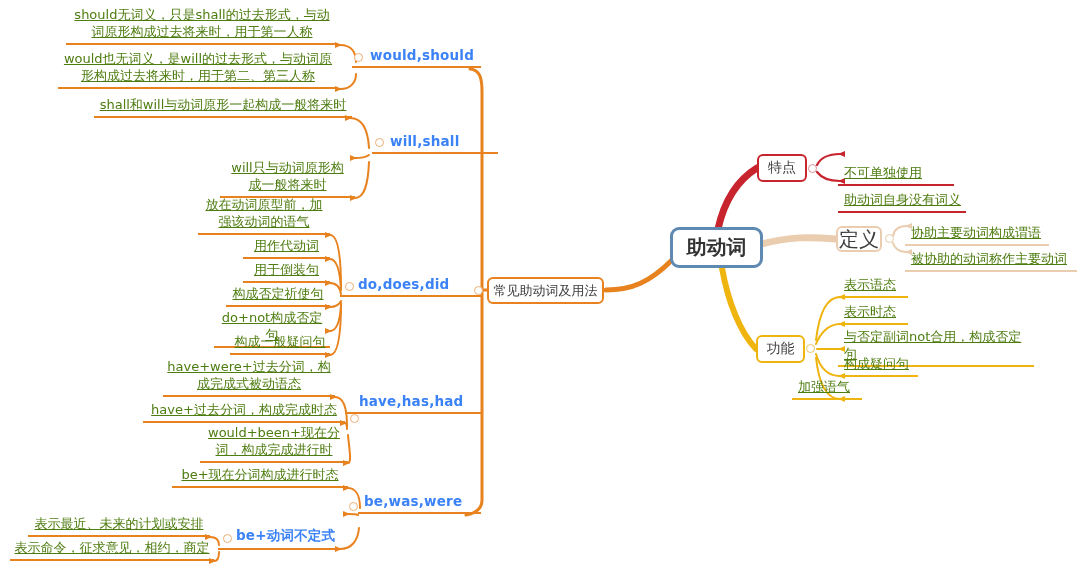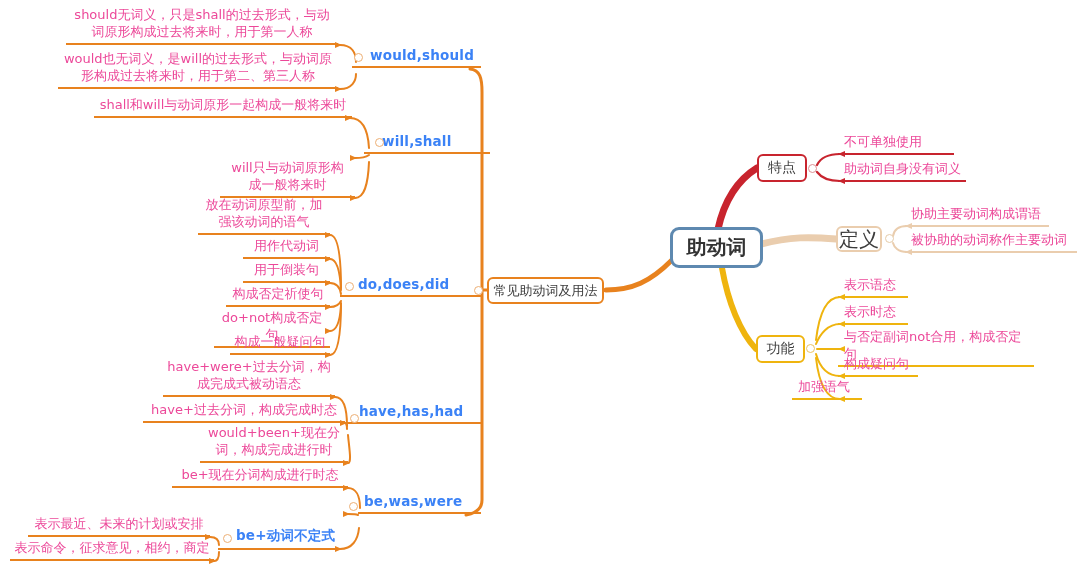--- a/index.html
+++ b/index.html
@@ -1,22 +1,22 @@
 <!DOCTYPE html>
 <html><head>
 <meta charset="utf-8">
 <style>
   html,body{margin:0;padding:0;background:#fff;}
   .stage{position:relative;width:1080px;height:572px;background:#fff;overflow:hidden;
          font-family:"DejaVu Sans","Liberation Sans",sans-serif;}
   .wires{position:absolute;left:0;top:0;width:1080px;height:572px;}
-  .leaf{position:absolute;box-sizing:border-box;font-size:13px;line-height:1.32;color:#ec4899;
-        text-align:center;padding:0 3px 3px;border-bottom:2px solid #E8821E;white-space:pre-line;}
-  .leaf.r{border-color:#C8242E;}
-  .leaf.t{border-color:#EACDAE;}
+  .leaf{position:absolute;box-sizing:border-box;font-size:13px;line-height:1.32;color:#4d7c0f;
+        text-align:center;padding:0 3px 3px;border-bottom:2px solid #E8821E;white-space:pre-line;text-decoration:underline;}
+  .leaf.r{border-color:#C8242E;margin-top:31px;}
+  .leaf.t{border-color:#EACDAE;margin-top:19px;}
   .leaf.y{border-color:#EFB40E;}
   .ta-l{text-align:left;padding-left:6px;}
   .blabel{position:absolute;box-sizing:border-box;font-size:13.5px;font-weight:bold;color:#3b82f6;
           border-bottom:2px solid #E8821E;padding:1px 0 3px 18px;white-space:nowrap;letter-spacing:.2px;}
   .nbox{position:absolute;box-sizing:border-box;background:#fff;border:2px solid #E8821E;border-radius:6px;
         display:flex;align-items:center;justify-content:center;font-size:13px;color:#3d3d3d;white-space:nowrap;}
   .nbox.red{border-color:#C8242E;font-size:14px;}
   .nbox.tan{border-color:#EACDAE;font-size:20px;}
   .nbox.yel{border-color:#EFB40E;font-size:14px;}
   .center-box{position:absolute;box-sizing:border-box;background:#fff;border:3px solid #5E89B0;border-radius:9px;
@@ -112,23 +112,23 @@
   <div class="leaf" style="left:163px;top:358px;width:172px">have+were+过去分词，构
 成完成式被动语态</div>
   <div class="leaf" style="left:143px;top:401px;width:202px">have+过去分词，构成完成时态</div>
   <div class="leaf" style="left:200px;top:424px;width:148px">would+been+现在分
 词，构成完成进行时</div>
   <div class="leaf" style="left:172px;top:466px;width:176px">be+现在分词构成进行时态</div>
   <div class="leaf" style="left:28px;top:515px;width:182px">表示最近、未来的计划或安排</div>
   <div class="leaf" style="left:10px;top:539px;width:204px">表示命令，征求意见，相约，商定</div>
 
   <div class="blabel" style="left:352px;top:46px;width:129px">would,should</div>
-  <div class="blabel" style="left:364px;top:132px;width:126px;">will,shall</div>
+  <div class="blabel" style="left:372px;top:132px;width:126px;">will,shall</div>
   <div class="blabel" style="left:340px;top:275px;width:141px">do,does,did</div>
-  <div class="blabel" style="left:345px;top:402px;width:136px;padding-left:14px">have,has,had</div>
+  <div class="blabel" style="left:345px;top:392px;width:136px;padding-left:14px">have,has,had</div>
   <div class="blabel" style="left:358px;top:492px;width:123px;padding-left:6px">be,was,were</div>
   <div class="blabel" style="left:218px;top:526px;width:122px">be+动词不定式</div>
 
   <div class="nbox" style="left:487px;top:277px;width:117px;height:27px">常见助动词及用法</div>
   <div class="center-box" style="left:670px;top:227px;width:93px;height:41px">助动词</div>
 
   <div class="nbox red" style="left:757px;top:154px;width:50px;height:28px">特点</div>
   <div class="nbox tan" style="left:836px;top:226px;width:46px;height:26px">定义</div>
   <div class="nbox yel" style="left:756px;top:335px;width:49px;height:28px">功能</div>
 

